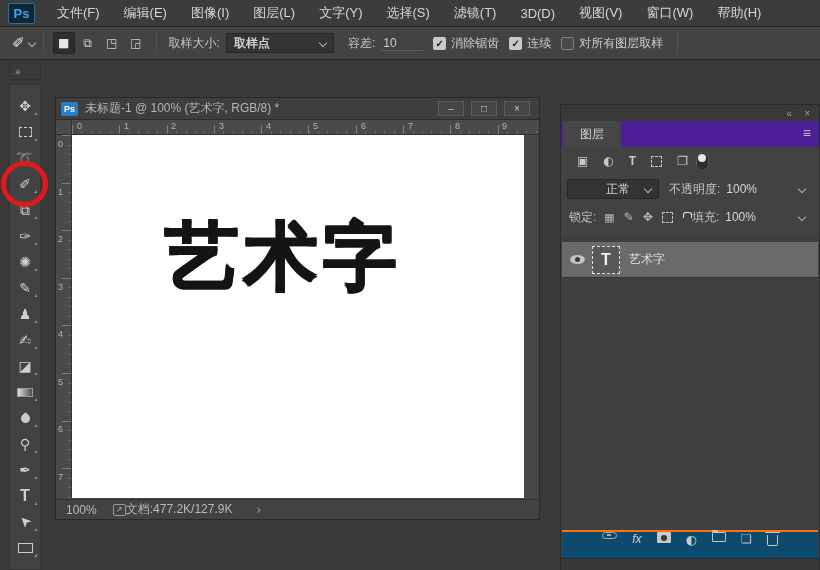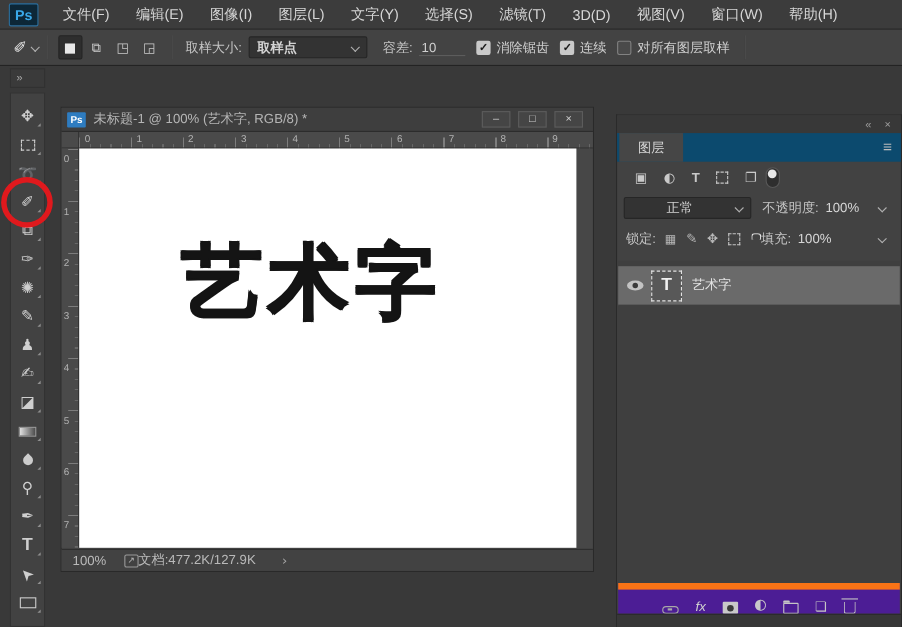--- a/index.html
+++ b/index.html
@@ -114,37 +114,37 @@
     margin-left:16px; display:flex; align-items:center; justify-content:center;
     font-size:8px; color:#b9b9b9; }
   .doc-size { }
   .status-chevron { margin-left:24px; color:#a5a5a5; }
 
   
   .panel { position:absolute; left:560px; top:104px; width:260px; bottom:0;
     background:#424242; border:1px solid #2a2a2a; border-bottom:none; font-size:12px; color:#d0d0d0; }
   .panel-header { height:16px; background:#383838; display:flex; align-items:center;
     justify-content:flex-end; gap:12px; padding-right:9px; color:#9d9d9d; font-size:10px; }
-  .panel-tabs { height:26px; background:#0c4a6e; display:flex; align-items:center; position:relative; }
+  .panel-tabs { height:26px; background:#4c1d95; display:flex; align-items:center; position:relative; }
   .panel-tab { width:58px; height:26px; background:#464646; margin-left:2px;
     display:flex; align-items:center; justify-content:center; color:#d6d6d6; }
   .panel-menu { position:absolute; right:8px; top:4px; color:#bdbdbd; font-size:14px; }
   .panel-row { height:28px; display:flex; align-items:center; padding:0 6px; }
   .filter-select { width:108px; height:20px; }
   .mag { width:8px; height:8px; border:1.5px solid #b5b5b5; border-radius:50%;
     position:relative; margin-right:6px; flex:none; }
   .mag::after { content:''; position:absolute; width:5px; height:1.5px; background:#b5b5b5;
     transform:rotate(45deg); right:-4px; bottom:-2px; }
   .filter-icons { display:flex; align-items:center; gap:15px; margin-left:10px; color:#c9c9c9; }
   .frame-icon { width:11px; height:11px; border:1.5px dashed #c5c5c5; }
   .toggle { width:13px; height:19px; background:#2e2e2e; border:1px solid #585858;
     border-radius:7px; position:relative; margin-left:8px; }
   .toggle::before { content:''; position:absolute; top:1px; left:1.5px; width:8px; height:8px;
     background:#e8e8e8; border-radius:50%; }
-  .blend-select { width:116px; height:20px;padding-left:38px; }
+  .blend-select { width:92px; height:20px;padding-left:38px; }
   .small-label { margin-left:10px; color:#c4c4c4; }
   .pct { margin-left:6px; color:#d6d6d6; }
   .lock-icons { display:flex; align-items:center; gap:9px; margin-left:8px; color:#b9b9b9; font-size:12px; }
   .lock-shape { width:10px; height:8px; background:#e6e6e6; border-radius:1px; position:relative; }
   .lock-shape::before { content:''; position:absolute; top:-5px; left:1.5px; width:7px; height:5px;
     border:1.5px solid #e6e6e6; border-bottom:none; border-radius:3px 3px 0 0; }
   .lock-dim .lock-shape, .lock-dim .lock-shape::before { background:#a5a5a5; border-color:#a5a5a5; }
   .layers-list { position:absolute; left:1px; right:1px; top:132px; bottom:40px; background:#3f3f3f; }
   .layer-row { position:absolute; left:0; right:0; height:36px; display:flex; align-items:center;
     border-bottom:1px solid #373737; }
@@ -154,22 +154,22 @@
   .eye::after { content:''; position:absolute; left:5px; top:2px; width:5px; height:5px;
     background:#3a3a3a; border-radius:50%; }
   .thumb { width:28px; height:28px; flex:none; display:flex; align-items:center; justify-content:center; }
   .thumb-t { background:#585858; border:1px dashed #e2e2e2; color:#f0f0f0;
     font-size:16px; font-weight:bold; }
   .thumb-bg { background:#ffffff; border:1px solid #262626; }
   .layer-name { margin-left:9px; color:#e4e4e4; }
   .layer-name.italic { font-style:italic; }
   .layer-lock { margin-left:auto; margin-right:14px; }
   .panel-bottom { position:absolute; left:1px; right:1px; bottom:12px; height:28px;
-    background:#4c1d95; border-top:6px solid #f97316;
-    display:flex; align-items:flex-end; justify-content:center; gap:15px; color:#c5c5c5; }
+    background:#0c4a6e; border-top:2px solid #f97316;
+    display:flex; align-items:flex-start; justify-content:center; gap:15px; color:#c5c5c5; }
   .panel-footer-strip { position:absolute; left:0; right:0; bottom:0; height:12px;
     background:#373737; border-top:1px solid #2b2b2b; }
   .chain { width:15px; height:7px; border:1.5px solid #a8a8a8; border-radius:4px; position:relative; }
   .chain::after { content:''; position:absolute; left:4px; top:1px; width:4px; height:1.5px; background:#a8a8a8; }
   .fx-label { font-style:italic; font-size:12px; color:#d0d0d0; }
   .mask-icon { width:14px; height:11px; background:#c9c9c9; border-radius:1px;
     display:flex; align-items:center; justify-content:center; }
   .mask-icon::after { content:''; width:6px; height:6px; background:#3a3a3a; border-radius:50%; }
   .adj-icon { font-size:13px; color:#c9c9c9; }
   .folder-icon { width:14px; height:10px; border:1.5px solid #c5c5c5; border-radius:1px; position:relative; }

